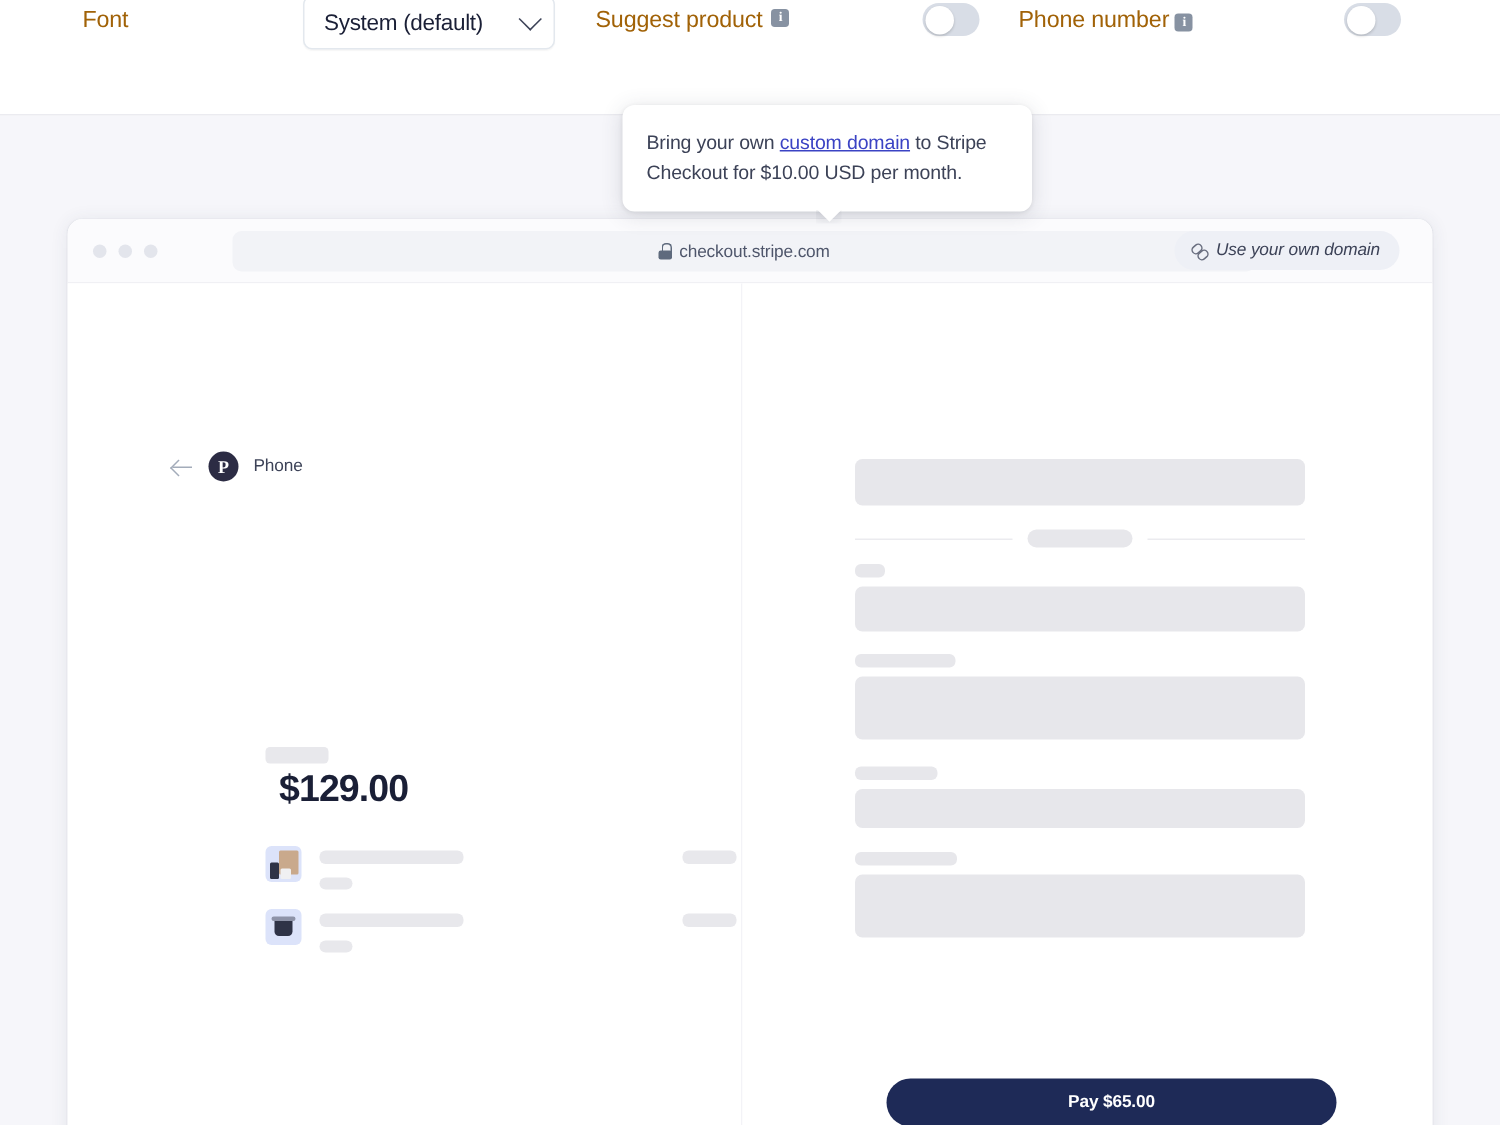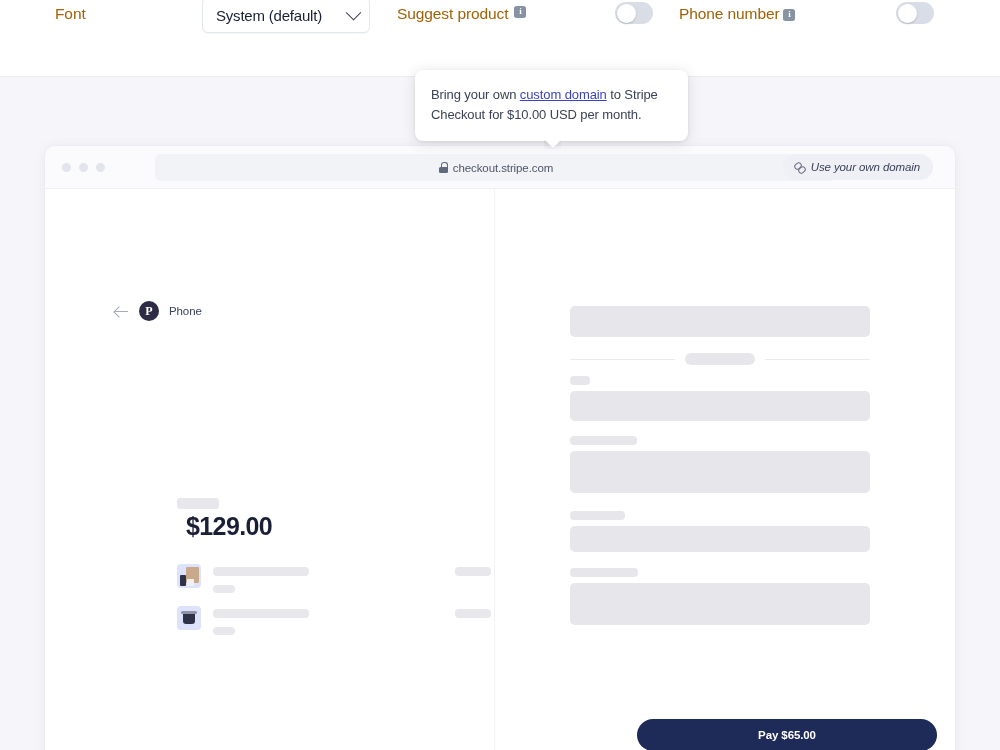--- a/index.html
+++ b/index.html
@@ -433,21 +433,21 @@
   .i-email  { top: 85px;  height: 30px; }
   .l-card   { top: 130px; width: 67px; }
   .i-card   { top: 145px; height: 42px; }
   .l-name   { top: 205px; width: 55px; }
   .i-name   { top: 220px; height: 26px; }
   .l-addr   { top: 262px; width: 68px; }
   .i-addr   { top: 277px; height: 42px; }
 
   .pay-button {
     position: absolute;
-    left: 592px;
+    left: 546px;
     top: 573px;
     width: 300px;
     height: 32px;
     background: #1e2a57;
     border-radius: 16px;
     display: flex;
     align-items: center;
     justify-content: center;
     cursor: pointer;
   }

